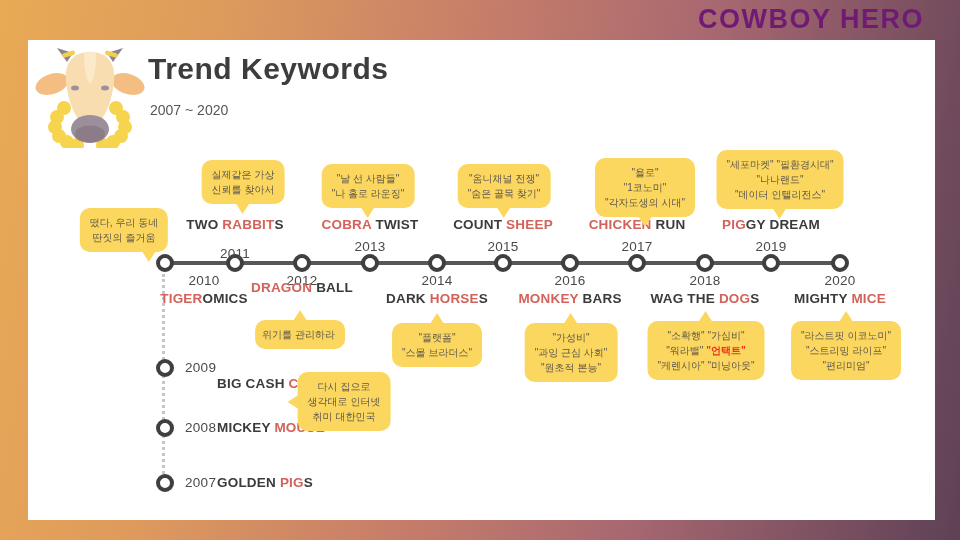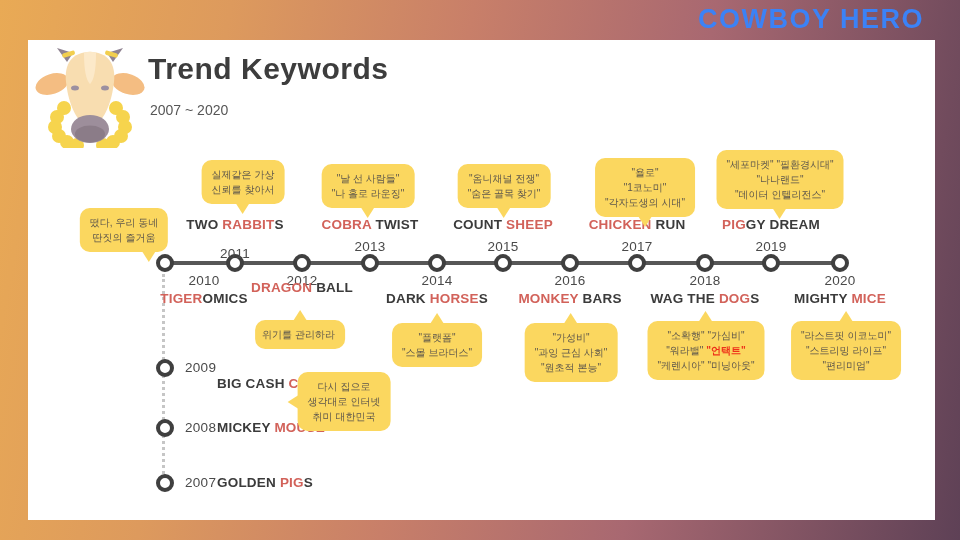--- a/index.html
+++ b/index.html
@@ -8,21 +8,21 @@
     --bubble-yellow:#fbd75f;
     --ink:#3b3b3b;
   }
   html,body{margin:0;padding:0;}
   body{
     width:960px;height:540px;overflow:hidden;position:relative;
     font-family:"Liberation Sans",sans-serif;
     background:linear-gradient(100deg,#e9aa55 0%,#dd9a5d 22%,#c87f69 45%,#a86871 68%,#5e4156 100%);
   }
   .brand{
-    position:absolute;top:4px;right:36px;color:#3b82f6;
+    position:absolute;top:4px;right:36px;color:#701a75;
     font-size:27px;font-weight:900;letter-spacing:1.5px;
   }
   .card{
     position:absolute;left:28px;top:40px;width:907px;height:480px;background:#ffffff;
   }
   .cow{position:absolute;left:6px;top:4px;}
   .title{
     position:absolute;left:120px;top:12px;margin:0;
     font-size:30px;font-weight:800;color:#3d3d3d;letter-spacing:.5px;
   }

